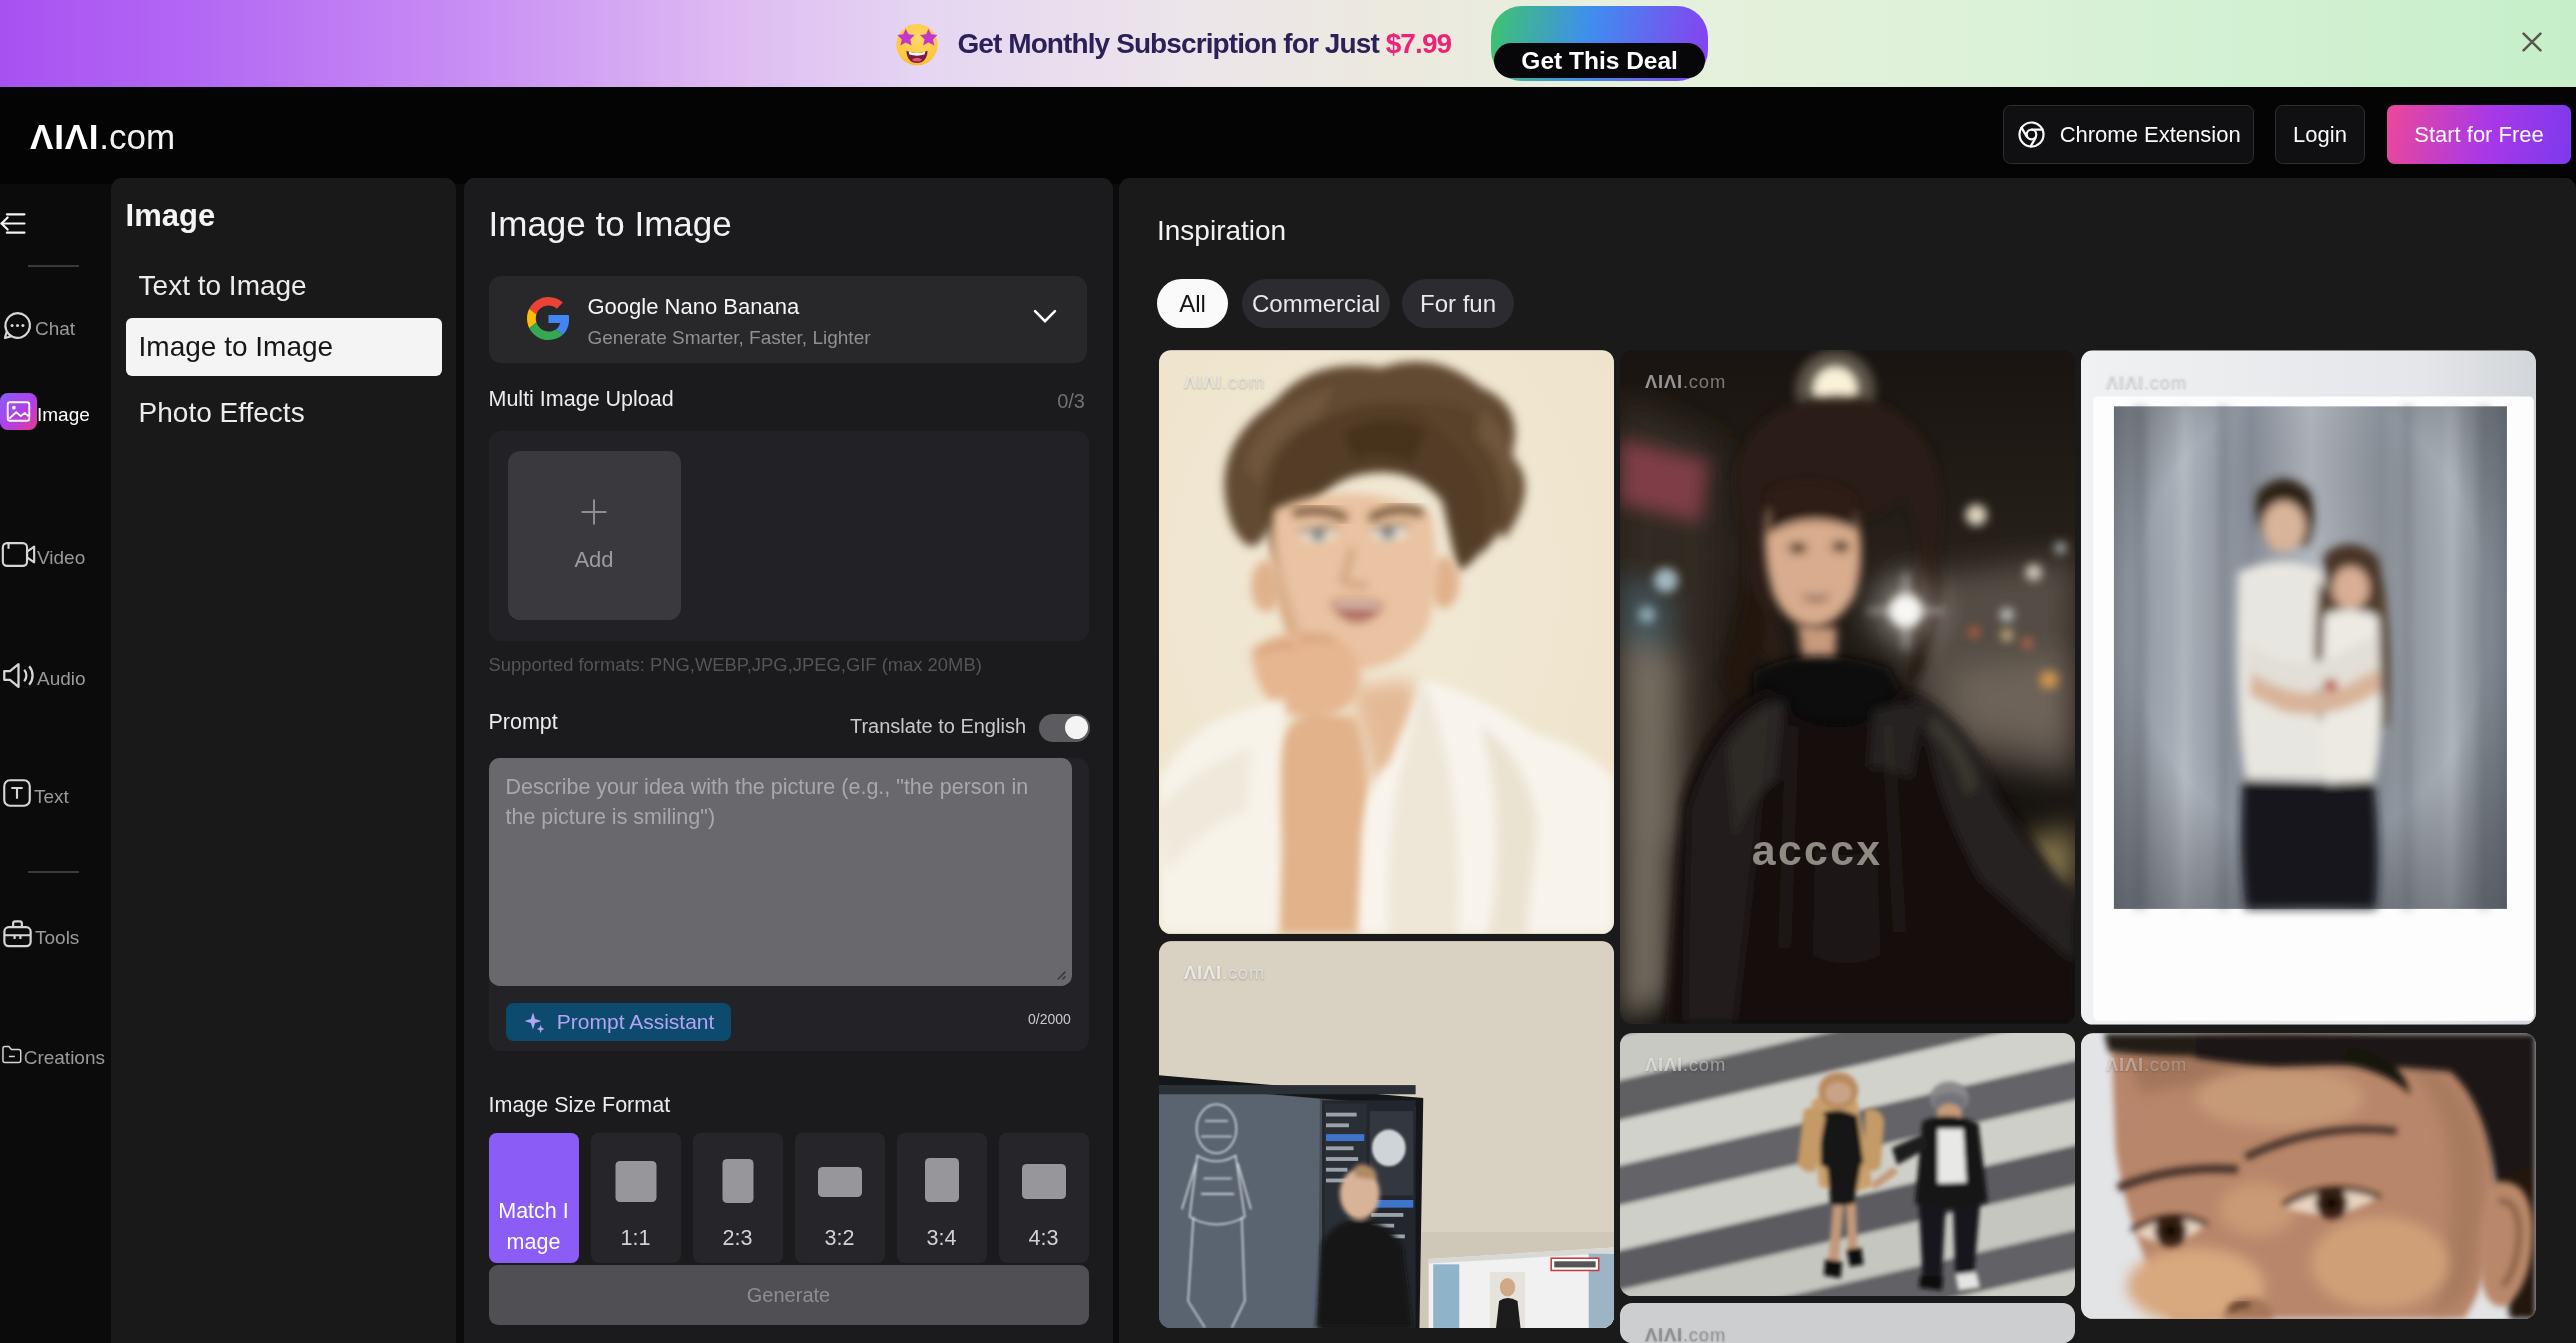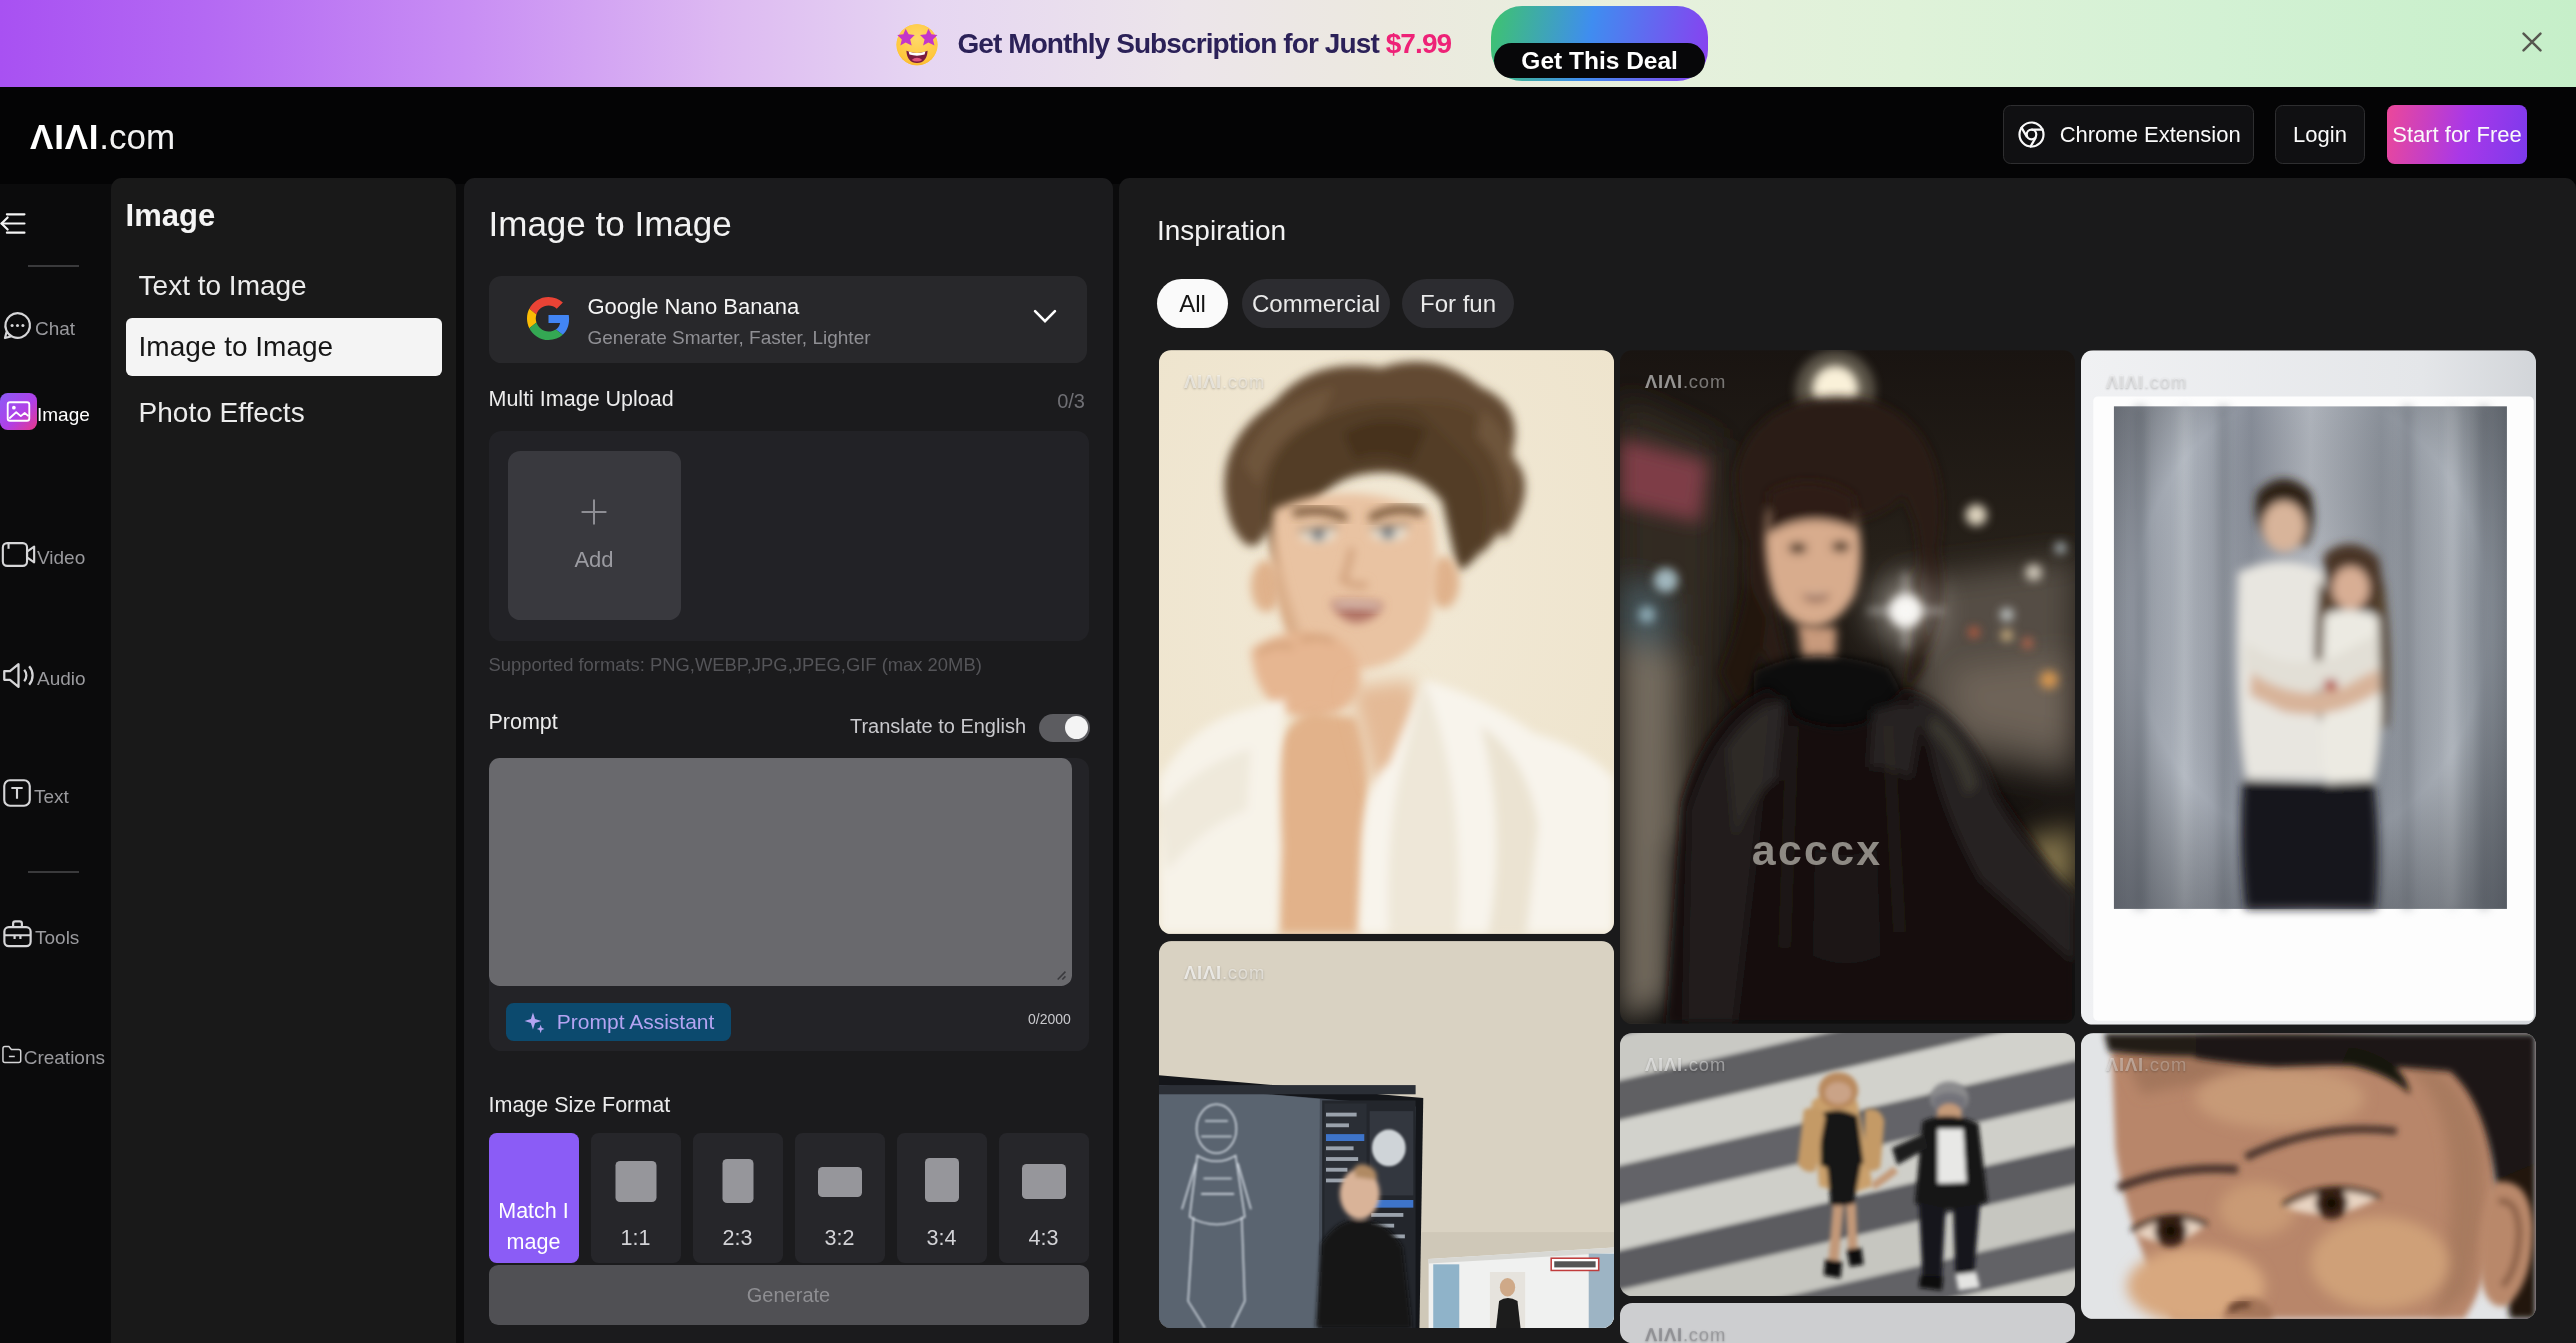--- a/index.html
+++ b/index.html
@@ -23,21 +23,21 @@
 
 
 #header { left:0; top:87px; width:2576px; height:97px; background:#040405; }
 #logo { left:30px; top:117px; font-size:35px; font-weight:bold; color:#fff; letter-spacing:0.8px; }
 #logo .com { font-weight:400; color:#f2f2f2; letter-spacing:0; }
 .hbtn { position:absolute; top:105px; height:59px; border-radius:7.7px; font-size:22px; color:#fafafa;
   display:flex; align-items:center; justify-content:center; }
 #btn-chrome { left:2003px; width:251px; background:#101012; border:1.5px solid #2e2e30; }
 #btn-chrome svg { margin-right:12.3px; }
 #btn-login { left:2275px; width:90px; background:#101012; border:1.5px solid #2e2e30; }
-#btn-start { left:2387px; width:140px; background:linear-gradient(100deg,#ec4899 0%,#a838e8 55%,#7c3aed 100%); }
+#btn-start { left:2387px; width:184px; background:linear-gradient(100deg,#ec4899 0%,#a838e8 55%,#7c3aed 100%); }
 
 
 .rail-ic { position:absolute; left:0; width:105px; display:flex; align-items:center; }
 .rail-lab { margin-top:7.7px; font-size:19px; color:#9a9a9e; }
 .rail-div { position:absolute; left:28px; width:51px; height:1.5px; background:#3a3a3c; }
 
 
 #nav { left:111px; top:178px; width:345px; height:1165px; background:#191919; border-radius:10.7px 10.7px 0 0; }
 #nav h2 { position:absolute; left:14.6px; top:20px; font-size:31px; font-weight:bold; color:#f5f5f5; }
 .nav-item { position:absolute; left:14.6px; width:316px; height:58px; border-radius:6.1px;
@@ -244,20 +244,21 @@
       </div>
     </div>
     <div id="formats">Supported formats: PNG,WEBP,JPG,JPEG,GIF (max 20MB)</div>
     <div class="lab30" style="left:24.5px; top:532px;">Prompt</div>
     <div class="gray-sm" style="right:87px; top:537px; color:#c9c9cd;">Translate to English</div>
     <div id="toggle">
         <div class="knob"></div>
       </div>
     <div id="prompt-box">
       <div id="ta">
+        <div class="ph">Describe your idea with the picture (e.g., "the person in the picture is smiling")</div>
         <svg style="position:absolute; right:4.6px; bottom:4.6px;" width="14" height="14" viewBox="0 0 18 18" stroke="#3a3a3e" stroke-width="2">
           <path d="M16 6 L6 16 M16 12 L12 16"></path>
         </svg>
       </div>
       <div id="assist">
         <svg class="sp" width="23" height="23" viewBox="0 0 30 30" fill="#b4a4f2">
           <path d="M13 2 L15.7 10.3 L24 13 L15.7 15.7 L13 24 L10.3 15.7 L2 13 L10.3 10.3 Z"></path>
           <path d="M23 18 L24.4 22 L28 23.4 L24.4 24.8 L23 29 L21.6 24.8 L18 23.4 L21.6 22 Z"></path>
         </svg>
         <div class="at">Prompt Assistant</div>

